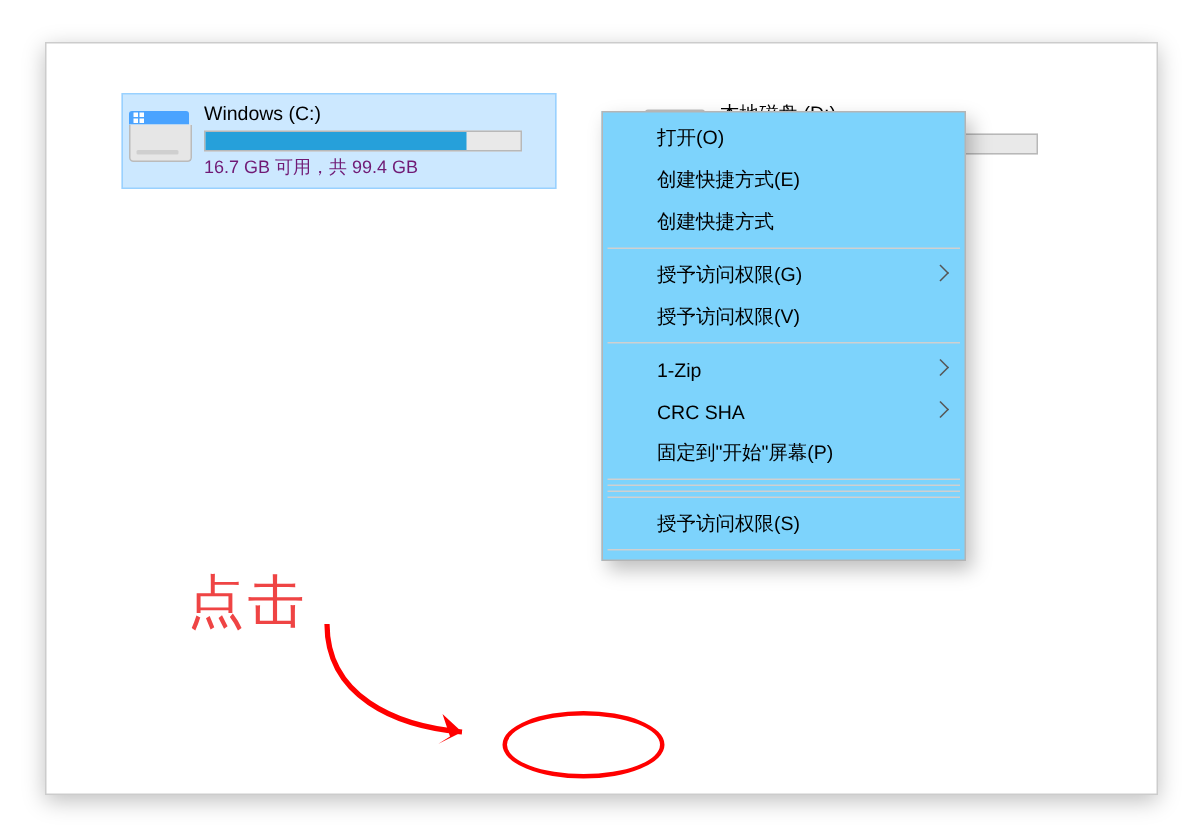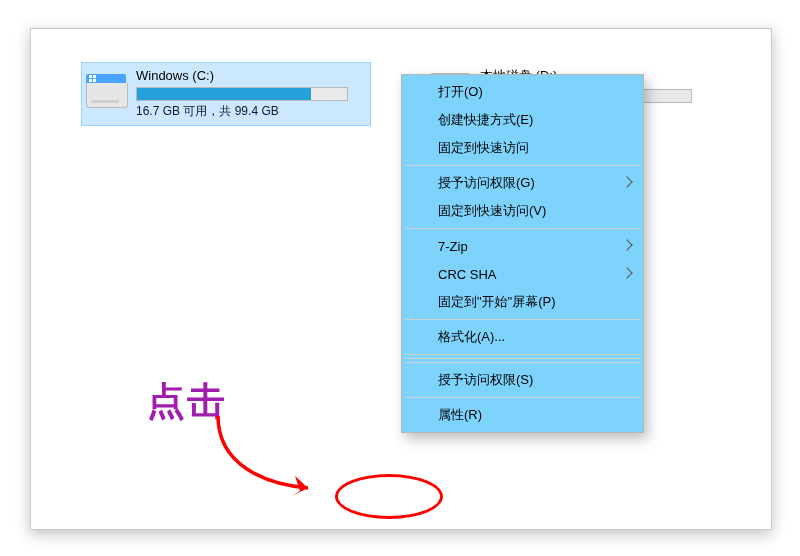--- a/index.html
+++ b/index.html
@@ -15,35 +15,35 @@
   .drive-icon .win{position:absolute;left:3px;top:1px;width:6px;height:6px;display:grid;grid-template:repeat(2,3px)/repeat(2,3px);gap:.5px;}
   .drive-icon .win div{background:#fff;}
   .drive-icon .body{position:absolute;left:0;top:9px;width:40px;height:24px;background:#e6e6e6;border:1px solid #bbb;border-top:none;border-radius:0 0 3px 3px;}
   .drive-icon .slot{position:absolute;left:5px;top:26px;width:28px;height:3px;background:#cfcfcf;border-radius:1px;}
   .drive-info{flex:1;min-width:0;}
   .drive-name{font-size:13px;white-space:nowrap;overflow:hidden;text-overflow:ellipsis;}
   .bar{position:relative;margin:4px 0 2px;height:12px;width:210px;background:#e9e9e9;border:1px solid #b8b8b8;}
   .bar .fill{position:absolute;left:0;top:0;bottom:0;background:#26a0da;}
   .drive.sel .bar .fill{width:83%;}
   .drive.other .bar .fill{width:48%;}
-  .drive-sub{font-size:12px;color:#0f172a;white-space:nowrap;}
+  .drive-sub{font-size:12px;color:#701a75;white-space:nowrap;}
 
   
   .menu{position:absolute;left:326px;top:45px;width:237px;background:#7dd3fc;border:1px solid #b5b5b5;box-shadow:4px 6px 12px rgba(0,0,0,.25);padding:3px 2px;margin-left:44px;}
   .mi{position:relative;display:flex;align-items:center;height:28px;padding:0 24px 0 34px;white-space:nowrap;font-size:13px;cursor:default;}
   .sep{height:1px;margin:3px 1px;background:#d0d0d0;}
   .mi .sub{position:absolute;right:10px;top:9px;width:7px;height:7px;border-top:1px solid #555;border-right:1px solid #555;transform:rotate(45deg);}
   .mi .ico{position:absolute;left:8px;top:5px;width:18px;height:18px;}
   
   .ico.shield svg{width:18px;height:18px;display:block;}
   
   .ico.tshield svg{width:18px;height:18px;display:block;}
 
   
-  .anno-text{position:absolute;left:147px;top:376px;font-size:38px;color:#a21caf;font-weight:700;letter-spacing:2px;pointer-events:none;}
+  .anno-text{position:absolute;left:125px;top:376px;font-size:38px;color:#ef4444;font-weight:400;letter-spacing:2px;pointer-events:none;}
   .anno-arrow{position:absolute;left:208px;top:414px;width:120px;height:85px;pointer-events:none;}
   .anno-circle{position:absolute;left:335px;top:474px;width:102px;height:39px;border:3px solid #ff0000;border-radius:50%;pointer-events:none;}
 </style>
 </head>
 <body>
 
 <div class="canvas">
   <div class="frame">
 
     <div class="drive sel">
@@ -83,56 +83,50 @@
     </div>
 
     <div class="menu">
       <div class="mi">
           <span>打开(O)</span>
         </div>
       <div class="mi">
           <span>创建快捷方式(E)</span>
         </div>
       <div class="mi">
-          <span>固定到快速访问</span>
+          <span>创建快捷方式</span>
         </div>
       <div class="sep"></div>
       <div class="mi">
           <span>授予访问权限(G)</span>
           <span class="sub"></span>
         </div>
       <div class="mi">
-          <span>固定到快速访问(V)</span>
+          <span>授予访问权限(V)</span>
         </div>
       <div class="sep"></div>
       <div class="mi">
-          <span>7-Zip</span>
+          <span>1-Zip</span>
           <span class="sub"></span>
         </div>
       <div class="mi">
           <span>CRC SHA</span>
           <span class="sub"></span>
         </div>
       <div class="mi">
           <span>固定到"开始"屏幕(P)</span>
         </div>
       <div class="sep"></div>
-      <div class="mi">
-          <span>格式化(A)...</span>
-        </div>
       <div class="sep"></div>
       <div class="sep"></div>
       <div class="sep"></div>
       <div class="mi">
           <span>授予访问权限(S)</span>
         </div>
       <div class="sep"></div>
-      <div class="mi">
-          <span>属性(R)</span>
-        </div>
     </div>
   </div>
 
   <div class="anno-text">点击</div>
   <svg class="anno-arrow" viewBox="0 0 120 85">
     <path d="M10 2 C 10 50, 55 70, 100 74" fill="none" stroke="#ff0000" stroke-width="3.5"></path>
     <path d="M100 74 L87 62 L92 77 L84 82 Z" fill="#ff0000"></path>
   </svg>
   <div class="anno-circle"></div>
 </div>

